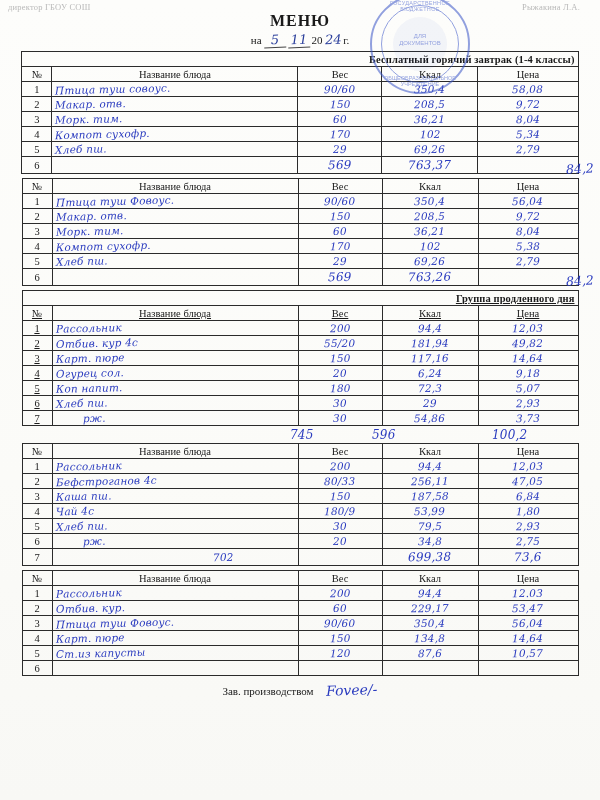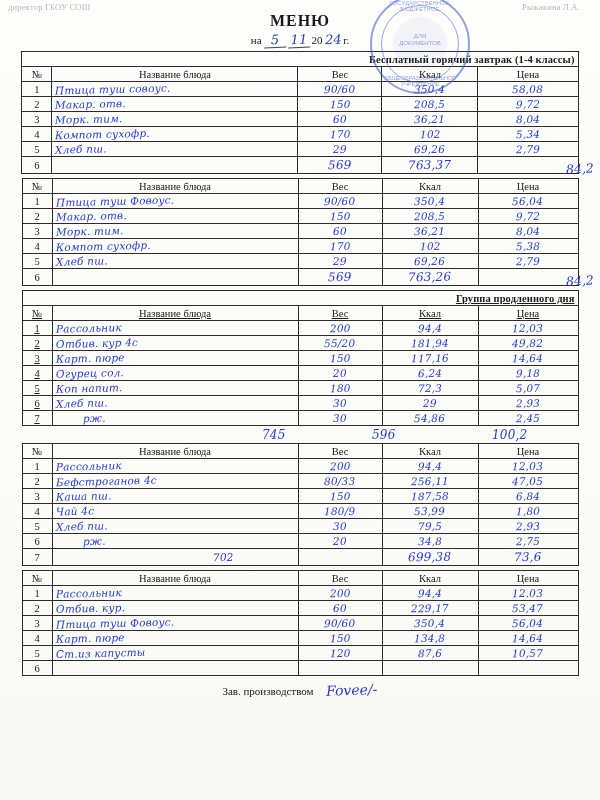--- a/index.html
+++ b/index.html
@@ -421,26 +421,26 @@
             <td class="hw hw-name"><span class="tilt1">Хлеб пш.</span></td>
             <td class="hw hw-c"><span class="tilt2">30</span></td>
             <td class="hw hw-c"><span class="tilt2">29</span></td>
             <td class="hw hw-c"><span class="tilt2">2,93</span></td>
           </tr>
           <tr>
             <td class="num">7</td>
             <td class="hw hw-name" style="padding-left:30px"><span class="tilt1">рж.</span></td>
             <td class="hw hw-c"><span class="tilt2">30</span></td>
             <td class="hw hw-c"><span class="tilt2">54,86</span></td>
-            <td class="hw hw-c"><span class="tilt2">2,45</span></td>
+            <td class="hw hw-c"><span class="tilt2">3,73</span></td>
           </tr>
         </tbody>
       </table>
       <div style="width:556px;margin:0 auto;position:relative;height:13px;">
-        <span class="hw" style="position:absolute;left:240px;top:-2px;">745</span>
+        <span class="hw" style="position:absolute;left:268px;top:-2px;">745</span>
         <span class="hw" style="position:absolute;left:350px;top:-2px;">596</span>
         <span class="hw" style="position:absolute;left:470px;top:-2px;">100,2</span>
       </div>
     </div>
 
     <div style="position:relative;">
       <table class="menu">
         <colgroup>
             <col class="c-num">
             <col class="c-name">

